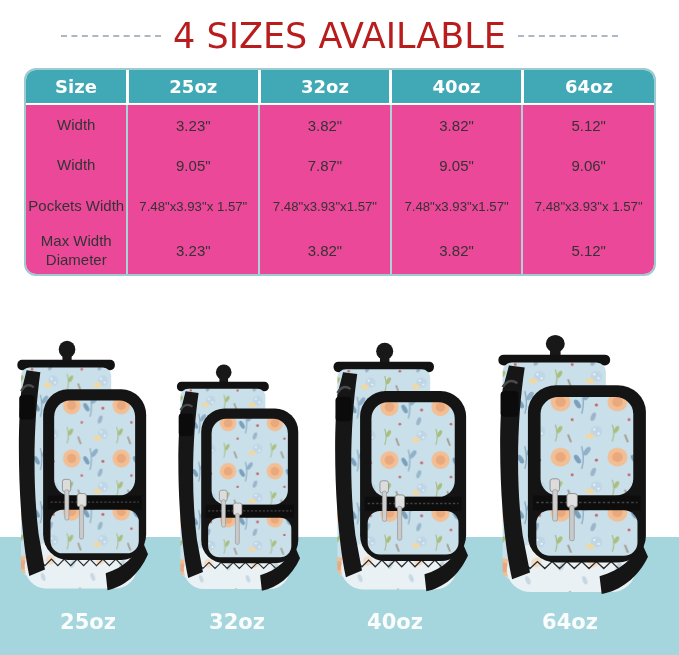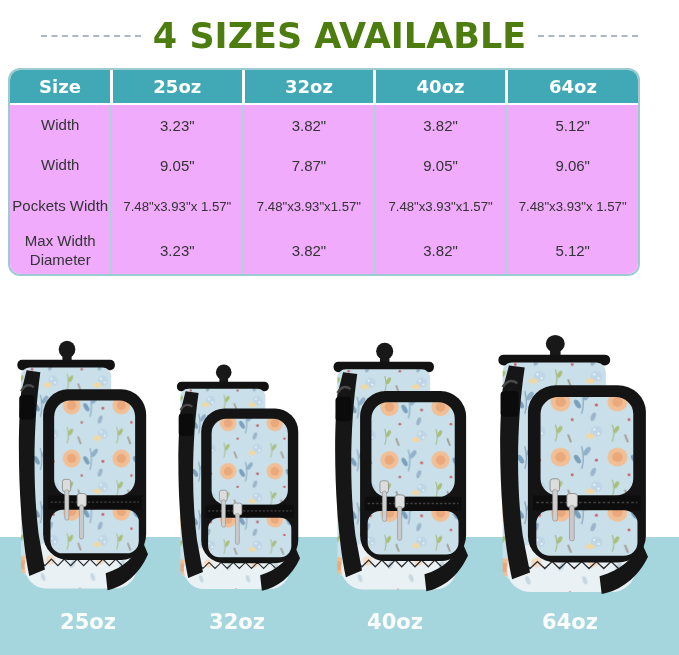--- a/index.html
+++ b/index.html
@@ -12,44 +12,44 @@
   
   .title-row {
     height:66px; display:flex; align-items:center; justify-content:center;
     padding-top:6px;
   }
   .title-dash {
     width:100px; height:0; border-top:2px dashed #9FACBE; opacity:.85;
   }
   .page-title {
     font-family:"DejaVu Sans", sans-serif;
-    font-weight:bold; font-size:35px; letter-spacing:0px;
-    color:#4d7c0f; margin:0 12px; white-space:nowrap;
+    font-weight:normal; font-size:35px; letter-spacing:0px;
+    color:#b91c1c; margin:0 12px; white-space:nowrap;
   }
 
   
   .table-wrap {
-    width:632px; margin:2px auto 0 8px;
+    width:632px; margin:2px auto 0 24px;
     border:2px solid #9CCBD1; border-radius:12px; overflow:hidden;
     background:#ffffff;
   }
   table.size-table { width:100%; border-collapse:collapse; table-layout:fixed; }
   table.size-table col.c0 { width:101px; }
   table.size-table col.cv { width:131px; }
   thead th {
     background:#41A9B5; color:#ffffff; height:34px;
     font-family:"DejaVu Sans", sans-serif; font-weight:bold; font-size:18px;
     text-align:center; vertical-align:middle;
   }
   thead th + th { border-left:3px solid #ffffff; }
   thead th { border-bottom:2px solid #ffffff; }
   tbody td {
     text-align:center; vertical-align:middle;
     color:#333333; font-size:15px; height:41px; padding:0 2px;
-    background:#f0abfc;
+    background:#ec4899;
   }
   tbody td + td { border-left:2px solid #ABD3D8; }
   tbody tr.row-pockets td.val { font-size:13.2px; }
   tbody tr.row-maxd td { height:47px; }
   td.rowlabel { font-size:15px; color:#333333; line-height:1.25; }
 
   
   .products { position:absolute; left:0; top:300px; width:679px; height:355px; }
   .blue-strip {
     position:absolute; left:0; right:0; bottom:0; height:118px;

